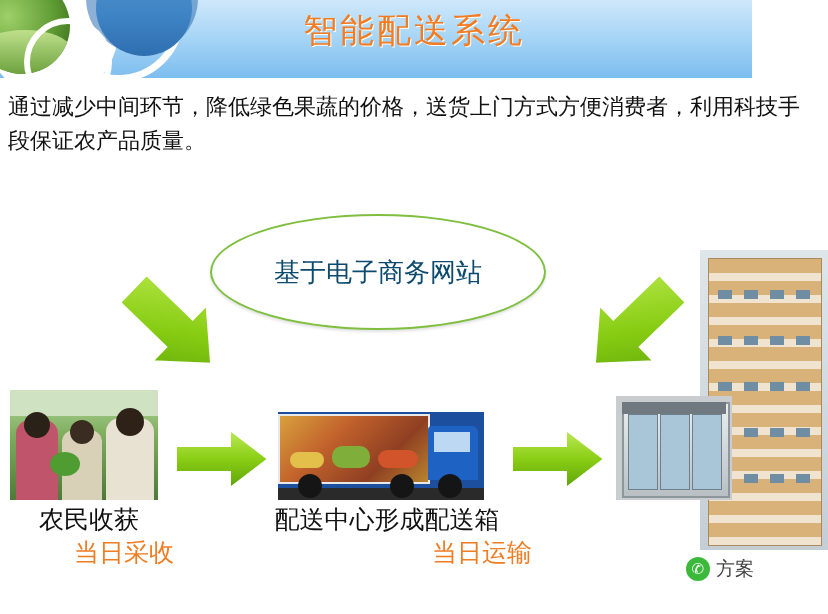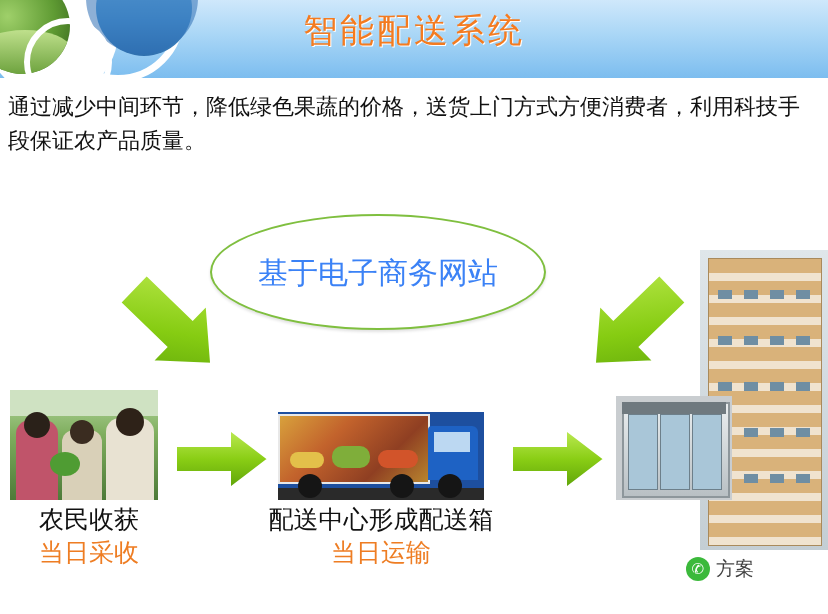--- a/index.html
+++ b/index.html
@@ -5,21 +5,21 @@
   html,body{margin:0;padding:0;}
   body{
     width:828px;height:614px;
     background:#ffffff;
     font-family:"Liberation Sans","DejaVu Sans",sans-serif;
     overflow:hidden;
     position:relative;
   }
   
   .header{
-    position:absolute;left:0;top:0;width:828px;height:78px;
+    position:absolute;left:0;top:0;width:752px;height:78px;
     background:linear-gradient(180deg,#cfe8fb 0%,#a9d6f6 45%,#7cbdef 100%);
     overflow:hidden;
   }
   .header-title{
     position:absolute;left:0;top:8px;width:828px;
     text-align:center;
     font-size:34px;letter-spacing:3px;
     color:#f47b20;
     font-family:"DejaVu Sans","Liberation Sans",sans-serif;
     font-weight:normal;
@@ -65,21 +65,21 @@
   }
   
   .ellipse{
     position:absolute;left:210px;top:214px;width:332px;height:112px;
     border:2px solid #7fbf3f;border-radius:50%;
     background:#ffffff;
     display:flex;flex-direction:column;align-items:center;justify-content:center;
     box-shadow:0 2px 3px rgba(0,0,0,.12);
   }
   .ellipse span{
-    font-size:30px;line-height:33px;color:#3b82f6;
+    font-size:26px;line-height:33px;color:#0c4a6e;
     font-family:"DejaVu Sans","Liberation Sans",sans-serif;
   }
   
   .photo{position:absolute;overflow:hidden;}
   
   .ph-farm{
     left:10px;top:390px;width:148px;height:110px;
     background:linear-gradient(180deg,#b7d8a0 0%,#7fae5e 40%,#4d7a38 100%);
   }
   .ph-farm .sky{position:absolute;left:0;top:0;width:148px;height:26px;background:#cfe2c2;}
@@ -134,23 +134,23 @@
   }
   
   .arrow{position:absolute;}
   .arrow svg{display:block;}
   
   .lbl{
     position:absolute;text-align:center;
     font-family:"DejaVu Sans","Liberation Sans",sans-serif;
   }
   .lbl .main{font-size:25px;color:#111111;display:block;line-height:32px;}
-  .lbl .sub{font-size:25px;color:#ee7d23;display:block;line-height:34px;}
+  .lbl .sub{font-size:25px;color:#ee7d23;display:block;line-height:34px;text-align:right;}
   .lbl-farm{left:4px;top:504px;width:170px;}
-  .lbl-truck{left:236px;top:504px;width:290px;}
+  .lbl-truck{left:242px;top:504px;width:290px;}
   .lbl-fridge{left:572px;top:504px;width:256px;}
   
   .watermark{
     position:absolute;left:686px;top:556px;
     display:flex;align-items:center;gap:6px;
     color:#1d1d1d;font-size:19px;opacity:.85;
     font-family:"DejaVu Sans","Liberation Sans",sans-serif;
   }
   .wx-badge{
     width:24px;height:24px;border-radius:50%;

